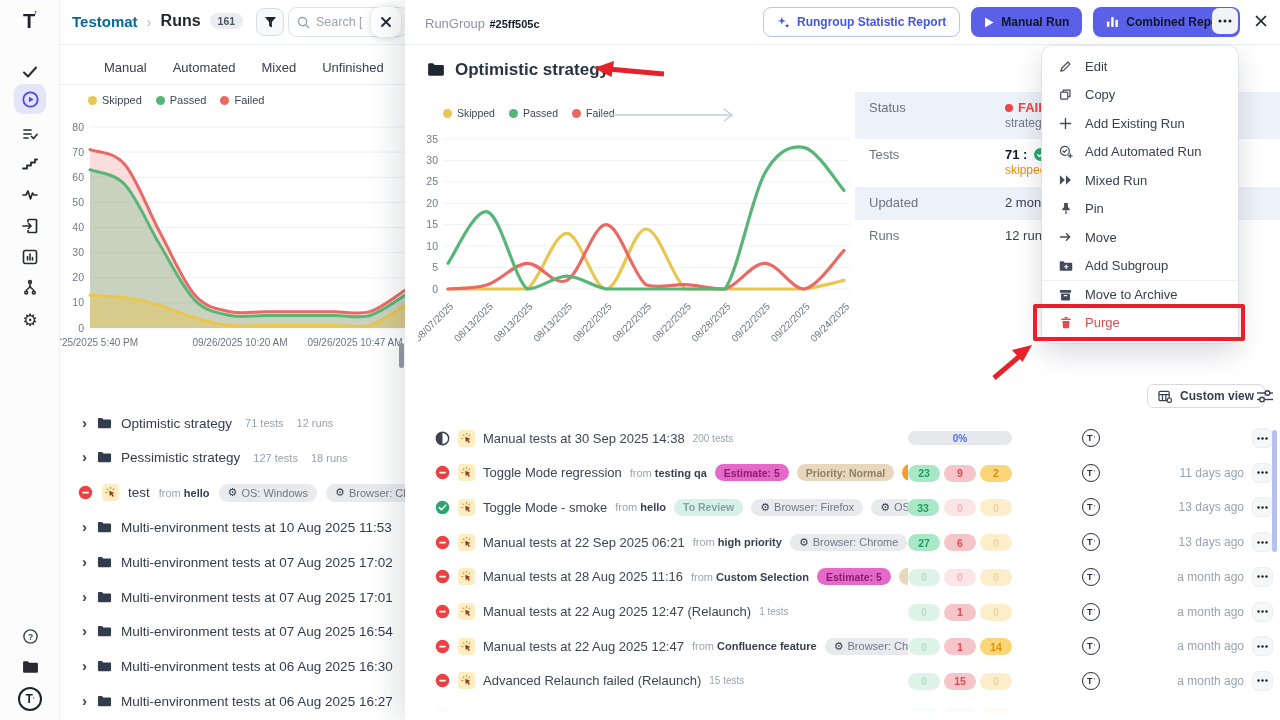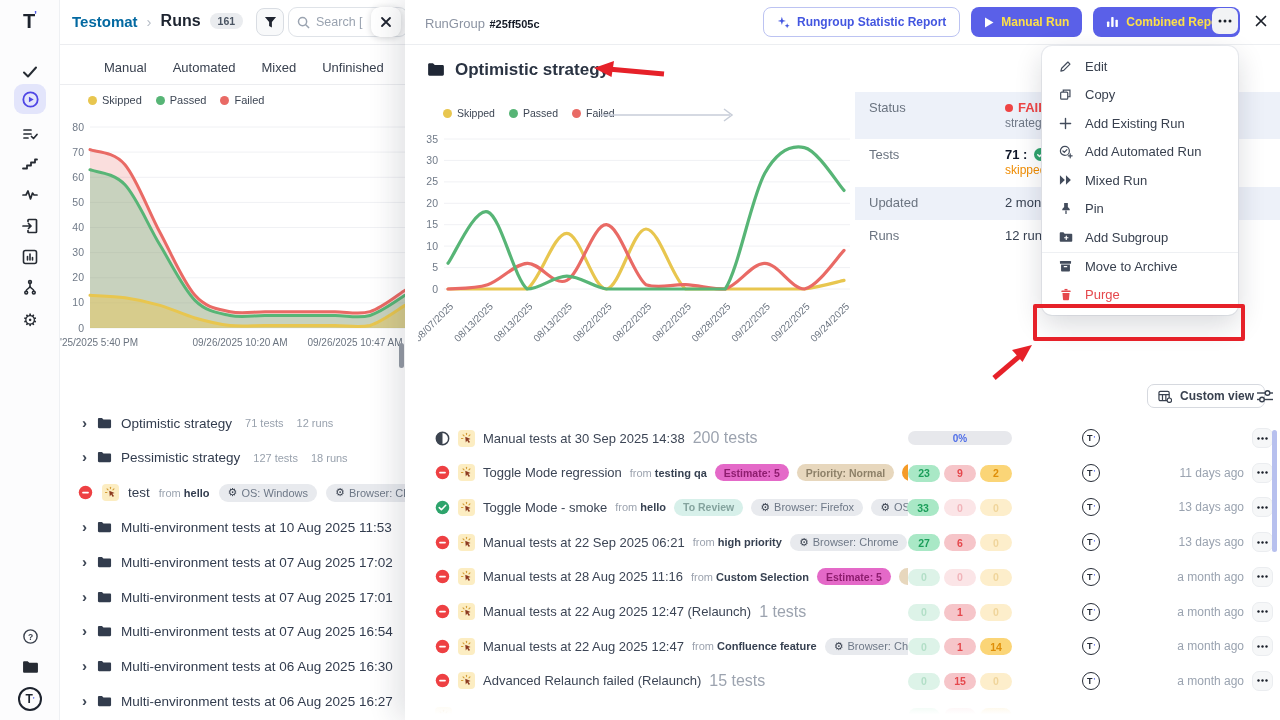--- a/index.html
+++ b/index.html
@@ -47,21 +47,21 @@
   .env-badge{display:inline-flex;align-items:center;gap:4px;background:#e8eaee;border-radius:10px;height:18px;padding:0 9px;font-size:11px;color:#6e7887;flex-shrink:0;}
   .env-badge .gg{font-size:11px;color:#39414f;}
 
   
   .panel-bg{position:absolute;left:405px;top:0;width:875px;height:720px;background:#fff;box-shadow:-10px 0 26px rgba(25,30,50,.12);z-index:10;}
   .pz{z-index:11;}
   .phdr-pre{font-size:13px;color:#8b93a2;}
   .phdr-id{font-size:11px;font-weight:700;color:#141a26;}
   .pbtn{display:inline-flex;align-items:center;gap:7px;height:30px;border-radius:8px;font-size:12px;font-weight:600;padding:0 13px;border:1px solid transparent;white-space:nowrap;}
   .pbtn-outline{background:#fff;border-color:#bcc3f2;color:#4356e0;}
-  .pbtn-fill{background:#5a60e8;color:#fde047;border:none;}
+  .pbtn-fill{background:#5a60e8;color:#0f172a;border:none;}
   .dots-btn{width:26px;height:26px;border:none;border-radius:7px;background:#f2f3f5;display:flex;align-items:center;justify-content:center;}
   .x-btn{background:none;border:none;padding:0;display:flex;}
 
   .gtitle{font-size:17px;font-weight:700;color:#2a3342;}
 
   
   .dtable{position:absolute;left:855px;top:92px;width:425px;z-index:11;}
   .drow{display:flex;align-items:flex-start;padding:8px 0 0 14px;}
   .drow.stripe{background:#edf1f9;}
   .dlabel{width:136px;font-size:13px;color:#6b7480;}
@@ -83,21 +83,21 @@
   .cview{position:absolute;left:1147px;top:384px;height:24px;display:inline-flex;align-items:center;gap:8px;
          background:#fff;border:1px solid #d6d9df;border-radius:7px;padding:0 10px;font-size:12px;font-weight:600;color:#39414f;z-index:11;}
 
   
   .run-row{position:absolute;left:405px;width:875px;height:22px;z-index:11;}
   .rr-left{position:absolute;left:30px;top:0;width:473px;height:22px;display:flex;align-items:center;gap:8px;overflow:hidden;}
   .rr-left>*{flex-shrink:0;}
   .rr-title{font-size:13px;font-weight:500;color:#3c4555;}
   .rr-from{font-size:11px;color:#9ca3af;}
   .rr-from b{color:#374151;font-size:11px;}
-  .rr-meta{font-size:16px;color:#9ca3af;}
+  .rr-meta{font-size:10px;color:#9ca3af;}
   .badge{display:inline-flex;align-items:center;gap:4px;height:17px;border-radius:9px;padding:0 9px;font-size:10.5px;font-weight:600;}
   .b-estimate{background:#e469c8;color:#8e1d6f;}
   .b-priority{background:#e7d7bd;color:#8d8068;}
   .b-references{background:#f59b28;color:#c53a12;}
   .b-review{background:#d7f0ea;color:#84a39e;}
   .b-env{background:#e8eaee;color:#6e7887;font-weight:500;font-size:11px;}
   .b-env .gg{color:#39414f;font-size:11px;}
   .cpill{position:absolute;top:3px;width:32px;height:17px;border-radius:9px;font-size:10.5px;font-weight:700;
          display:flex;align-items:center;justify-content:center;}
   .c-pass{background:#ddf3e8;color:#b2dfc7;} .c-pass.on{background:#a9e8c6;color:#1b9e5a;}
@@ -559,20 +559,28 @@
         <span class="mic">
           <svg width="12" height="13" viewBox="0 0 12 14">
             <path fill="#434c5c" d="M4 1h4v4.5l2 2V9H2V7.5l2-2z"></path>
             <rect x="5.3" y="9" width="1.4" height="4" rx="0.7" fill="#434c5c"></rect>
           </svg>
         </span>
         <span class="ml">Pin</span>
       </div>
       <div class="mi">
         <span class="mic">
+          <svg width="13" height="12" viewBox="0 0 14 12" fill="none" stroke="#434c5c" stroke-width="1.5" stroke-linecap="round" stroke-linejoin="round">
+            <path d="M1.5 6h10M8 2.5L11.5 6 8 9.5"></path>
+          </svg>
+        </span>
+        <span class="ml">Move</span>
+      </div>
+      <div class="mi">
+        <span class="mic">
           <svg width="14" height="12" viewBox="0 0 15 12">
             <path fill="#434c5c" d="M.8 1.9c0-.5.4-.9.9-.9h3l1.4 1.4h7.2c.5 0 .9.4.9.9v7c0 .5-.4.9-.9.9H1.7c-.5 0-.9-.4-.9-.9z"></path>
             <path d="M7.8 5v3.6M6 6.8h3.6" stroke="#fff" stroke-width="1.3" stroke-linecap="round"></path>
           </svg>
         </span>
         <span class="ml">Add Subgroup</span>
       </div>
       <div class="mi sep">
         <span class="mic">
           <svg width="13" height="12" viewBox="0 0 14 13">

